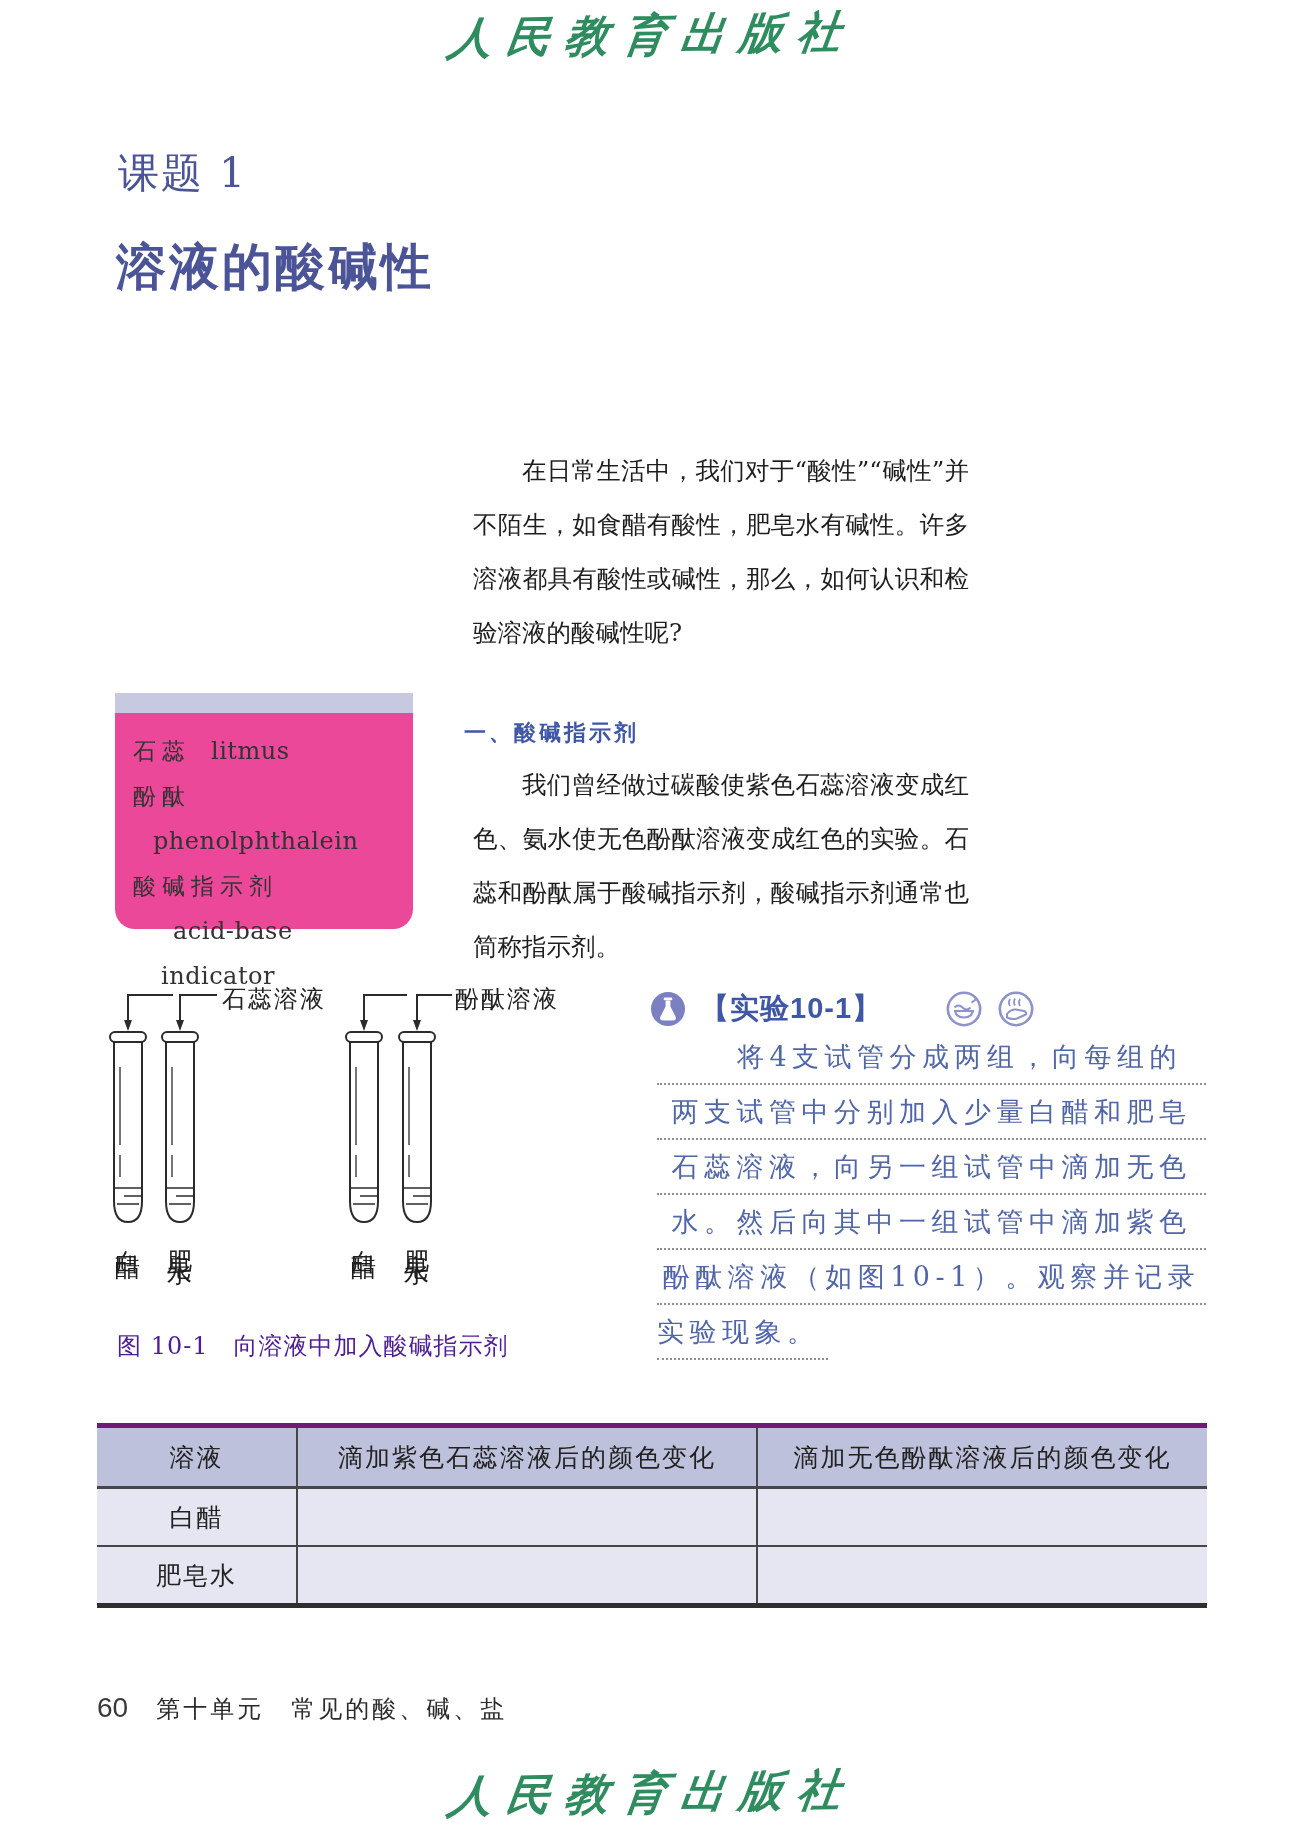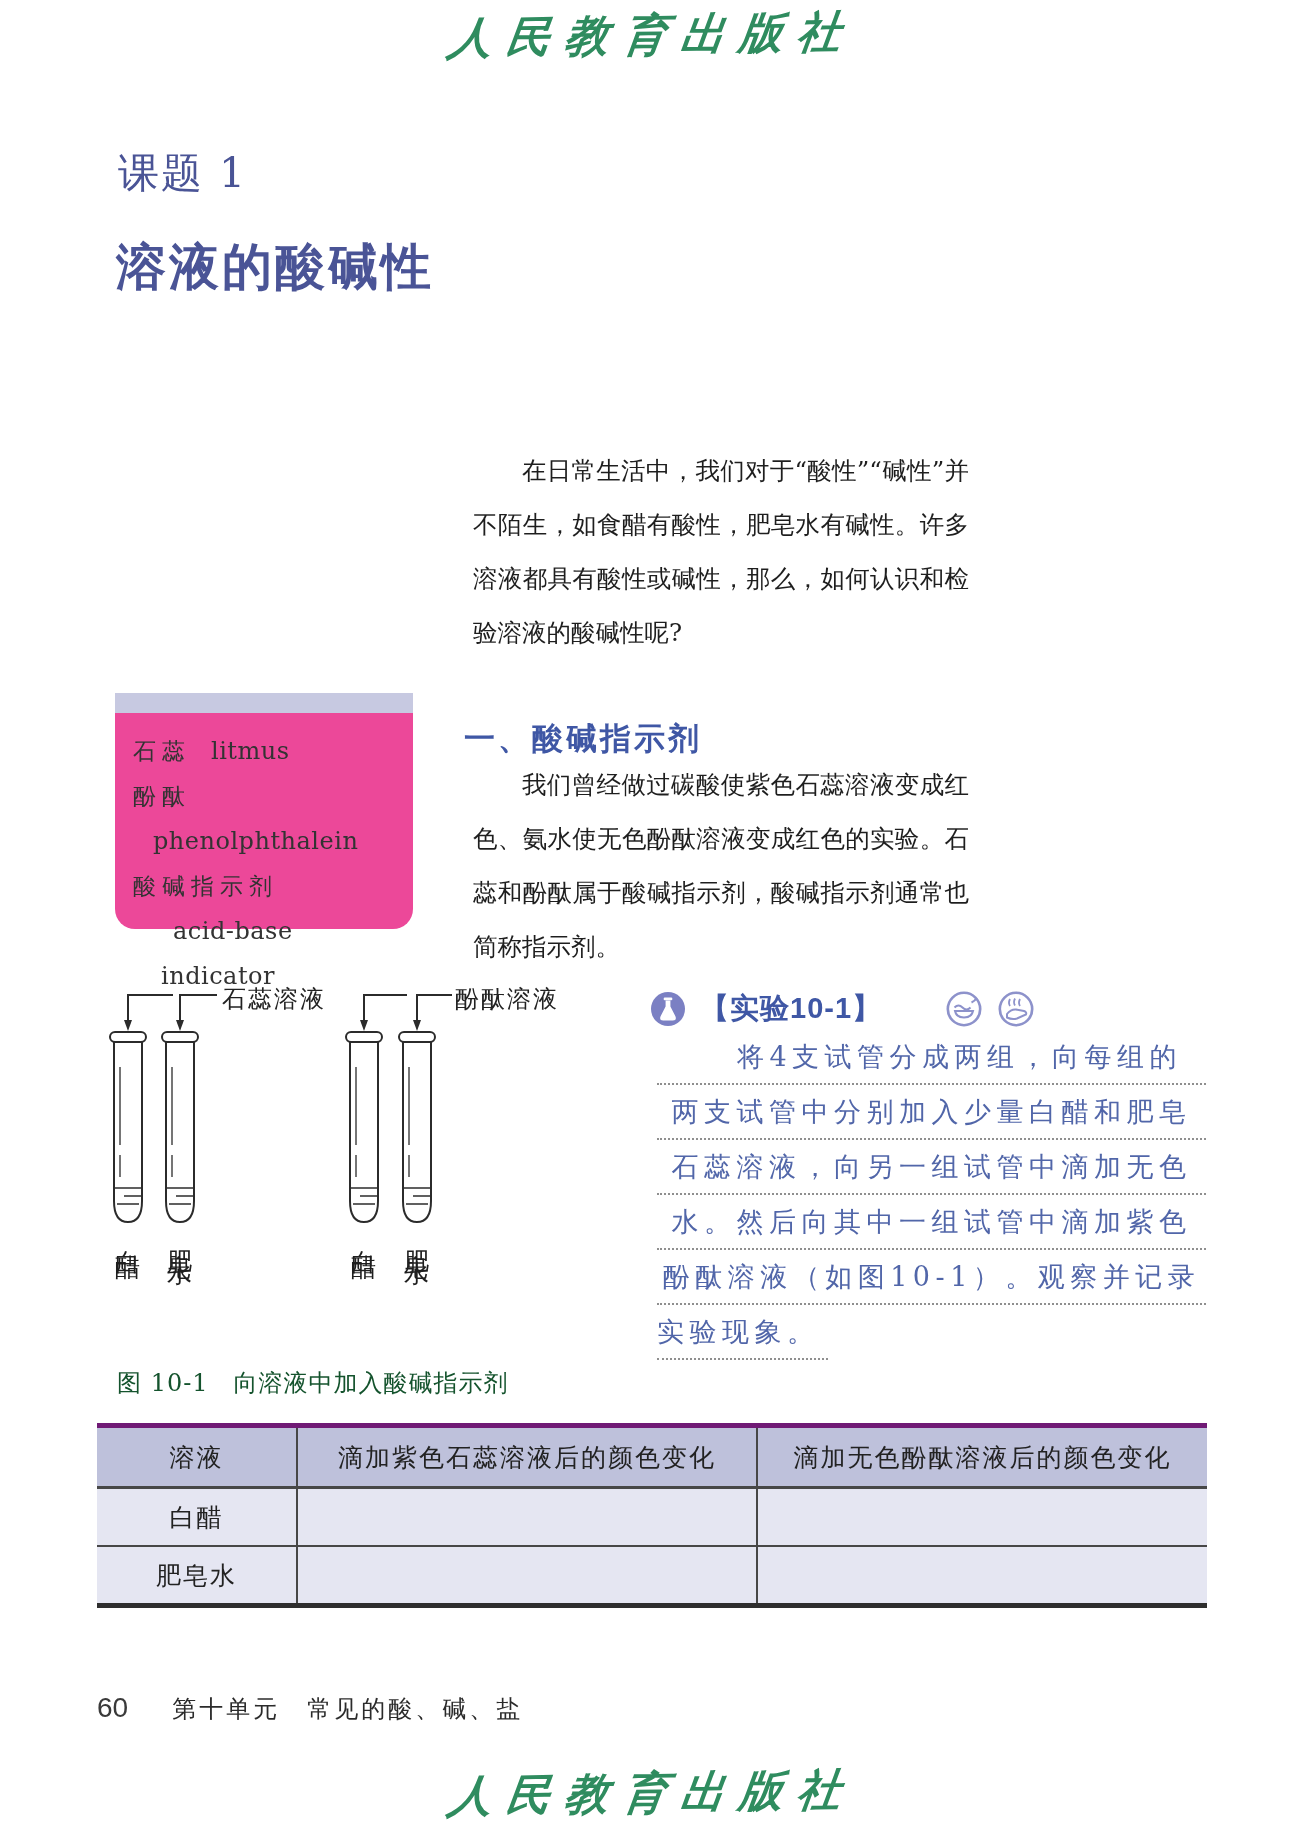--- a/index.html
+++ b/index.html
@@ -20,42 +20,42 @@
   .lesson-label{position:absolute;left:118px;top:146px;font-size:41px;color:#4a5496;letter-spacing:2px;}
   .lesson-title{position:absolute;left:116px;top:234px;font-size:50px;font-weight:bold;color:#4a5496;letter-spacing:3px;}
   
   .para{
     position:absolute;left:473px;width:496px;font-size:24.5px;line-height:54px;
     text-align:justify;text-indent:2em;color:#1e1e1e;
   }
   .intro{top:444px;}
   .sec-para{top:758px;}
   .sec-heading{
-    position:absolute;left:464px;top:718px;font-size:31px;font-weight:bold;color:#3f57a5;
+    position:absolute;left:464px;top:718px;font-size:22px;font-weight:bold;color:#3f57a5;
     font-family:"Liberation Sans","DejaVu Sans",sans-serif;letter-spacing:3px;
   }
   
   .vocab{
     position:absolute;left:115px;top:693px;width:298px;height:236px;
     background:#ec4899;border-radius:0 0 20px 20px;
   }
   .vocab .strip{height:20px;background:#c7c9e1;}
   .vocab .content{padding:16px 0 0 18px;font-size:23px;line-height:45px;color:#333;}
   .vocab .cn{letter-spacing:6px;}
   .vocab .en{font-size:24px;margin-left:20px;letter-spacing:0.5px;}
   .vocab .indent{padding-left:28px;}
   
   .figure-svg{position:absolute;left:95px;top:975px;}
   .fig-label{font-family:"DejaVu Serif","Liberation Serif",serif;font-size:24px;fill:#222;letter-spacing:2px;}
   .tube-label{
     position:absolute;top:1230px;writing-mode:vertical-rl;text-orientation:upright;
     font-size:25px;line-height:27px;letter-spacing:5px;color:#1e1e1e;
   }
   .tl1{left:114px;} .tl2{left:166px;} .tl3{left:350px;} .tl4{left:403px;}
-  .fig-caption{position:absolute;left:117px;top:1330px;font-size:24px;color:#14532d;letter-spacing:1px;margin-top:37px;}
+  .fig-caption{position:absolute;left:117px;top:1330px;font-size:24px;color:#4c1d95;letter-spacing:1px;}
   
   .exp-header{position:absolute;left:648px;top:986px;height:46px;display:flex;align-items:center;text-align:right;}
   .exp-title{
     font-size:29px;font-weight:bold;color:#3f57a5;margin-left:12px;
     font-family:"Liberation Sans","DejaVu Sans",sans-serif;letter-spacing:1px;
   }
   .exp-safety{display:flex;gap:12px;margin-left:62px;}
   .exp-lines{position:absolute;left:657px;top:1030px;width:549px;}
   .exp-line{
     height:53px;line-height:53px;font-size:27px;letter-spacing:5.5px;color:#5166a9;
@@ -70,21 +70,21 @@
     border-top:5px solid #701a75;border-bottom:5px solid #2e2e2e;
   }
   .results th{
     height:56px;background:#bec1db;font-weight:normal;font-size:25px;color:#222;
     border-bottom:3px solid #474747;letter-spacing:2px;
   }
   .results td{height:54px;background:#e5e6f2;font-size:25px;text-align:center;color:#222;letter-spacing:2px;}
   .results th + th, .results td + td{border-left:2px solid #474747;}
   .results tbody tr + tr td{border-top:2px solid #474747;}
   
-  .footer{position:absolute;left:97px;top:1692px;display:flex;align-items:baseline;gap:44px;}
+  .footer{position:absolute;left:97px;top:1692px;display:flex;align-items:baseline;gap:28px;}
   .footer .num{font-size:28px;color:#3a3a3a;font-family:"Liberation Sans","DejaVu Sans",sans-serif;}
   .footer .unit{font-size:24px;color:#2b2b2b;letter-spacing:3px;}
 </style>
 </head>
 <body>
 
 <div class="page">
 
   <div class="brand top">
     <span>人民教育出版社</span>

